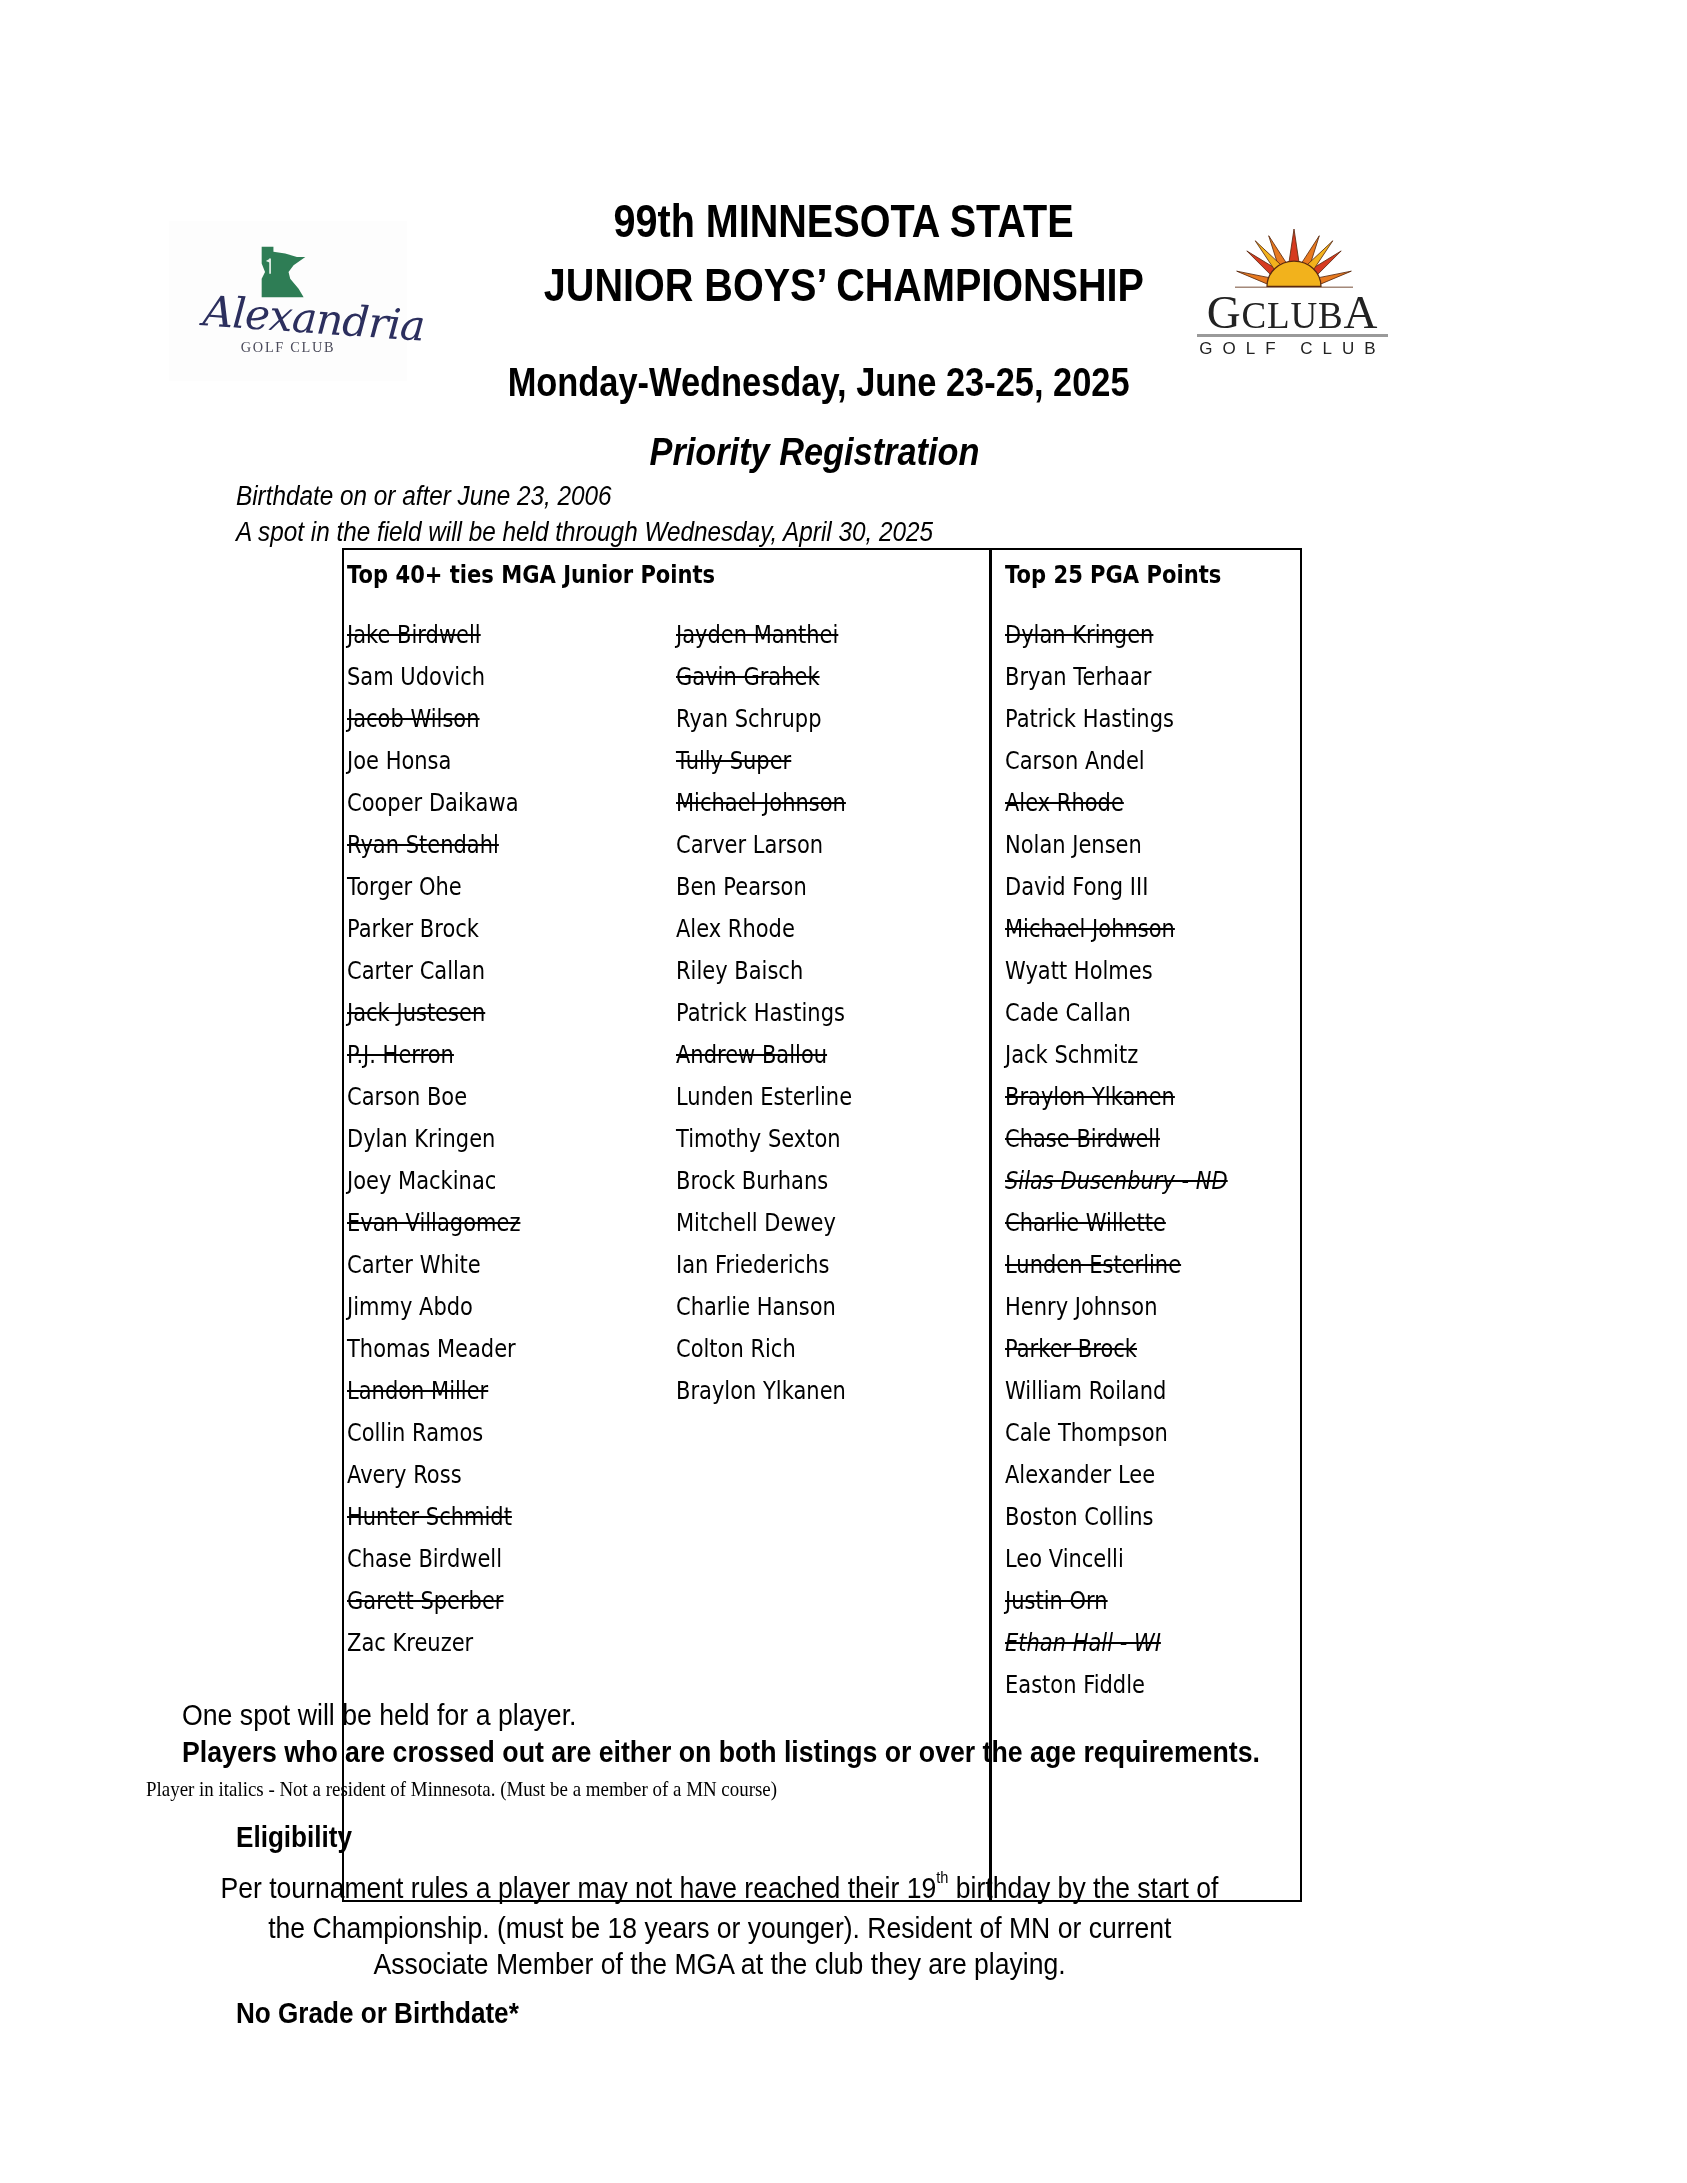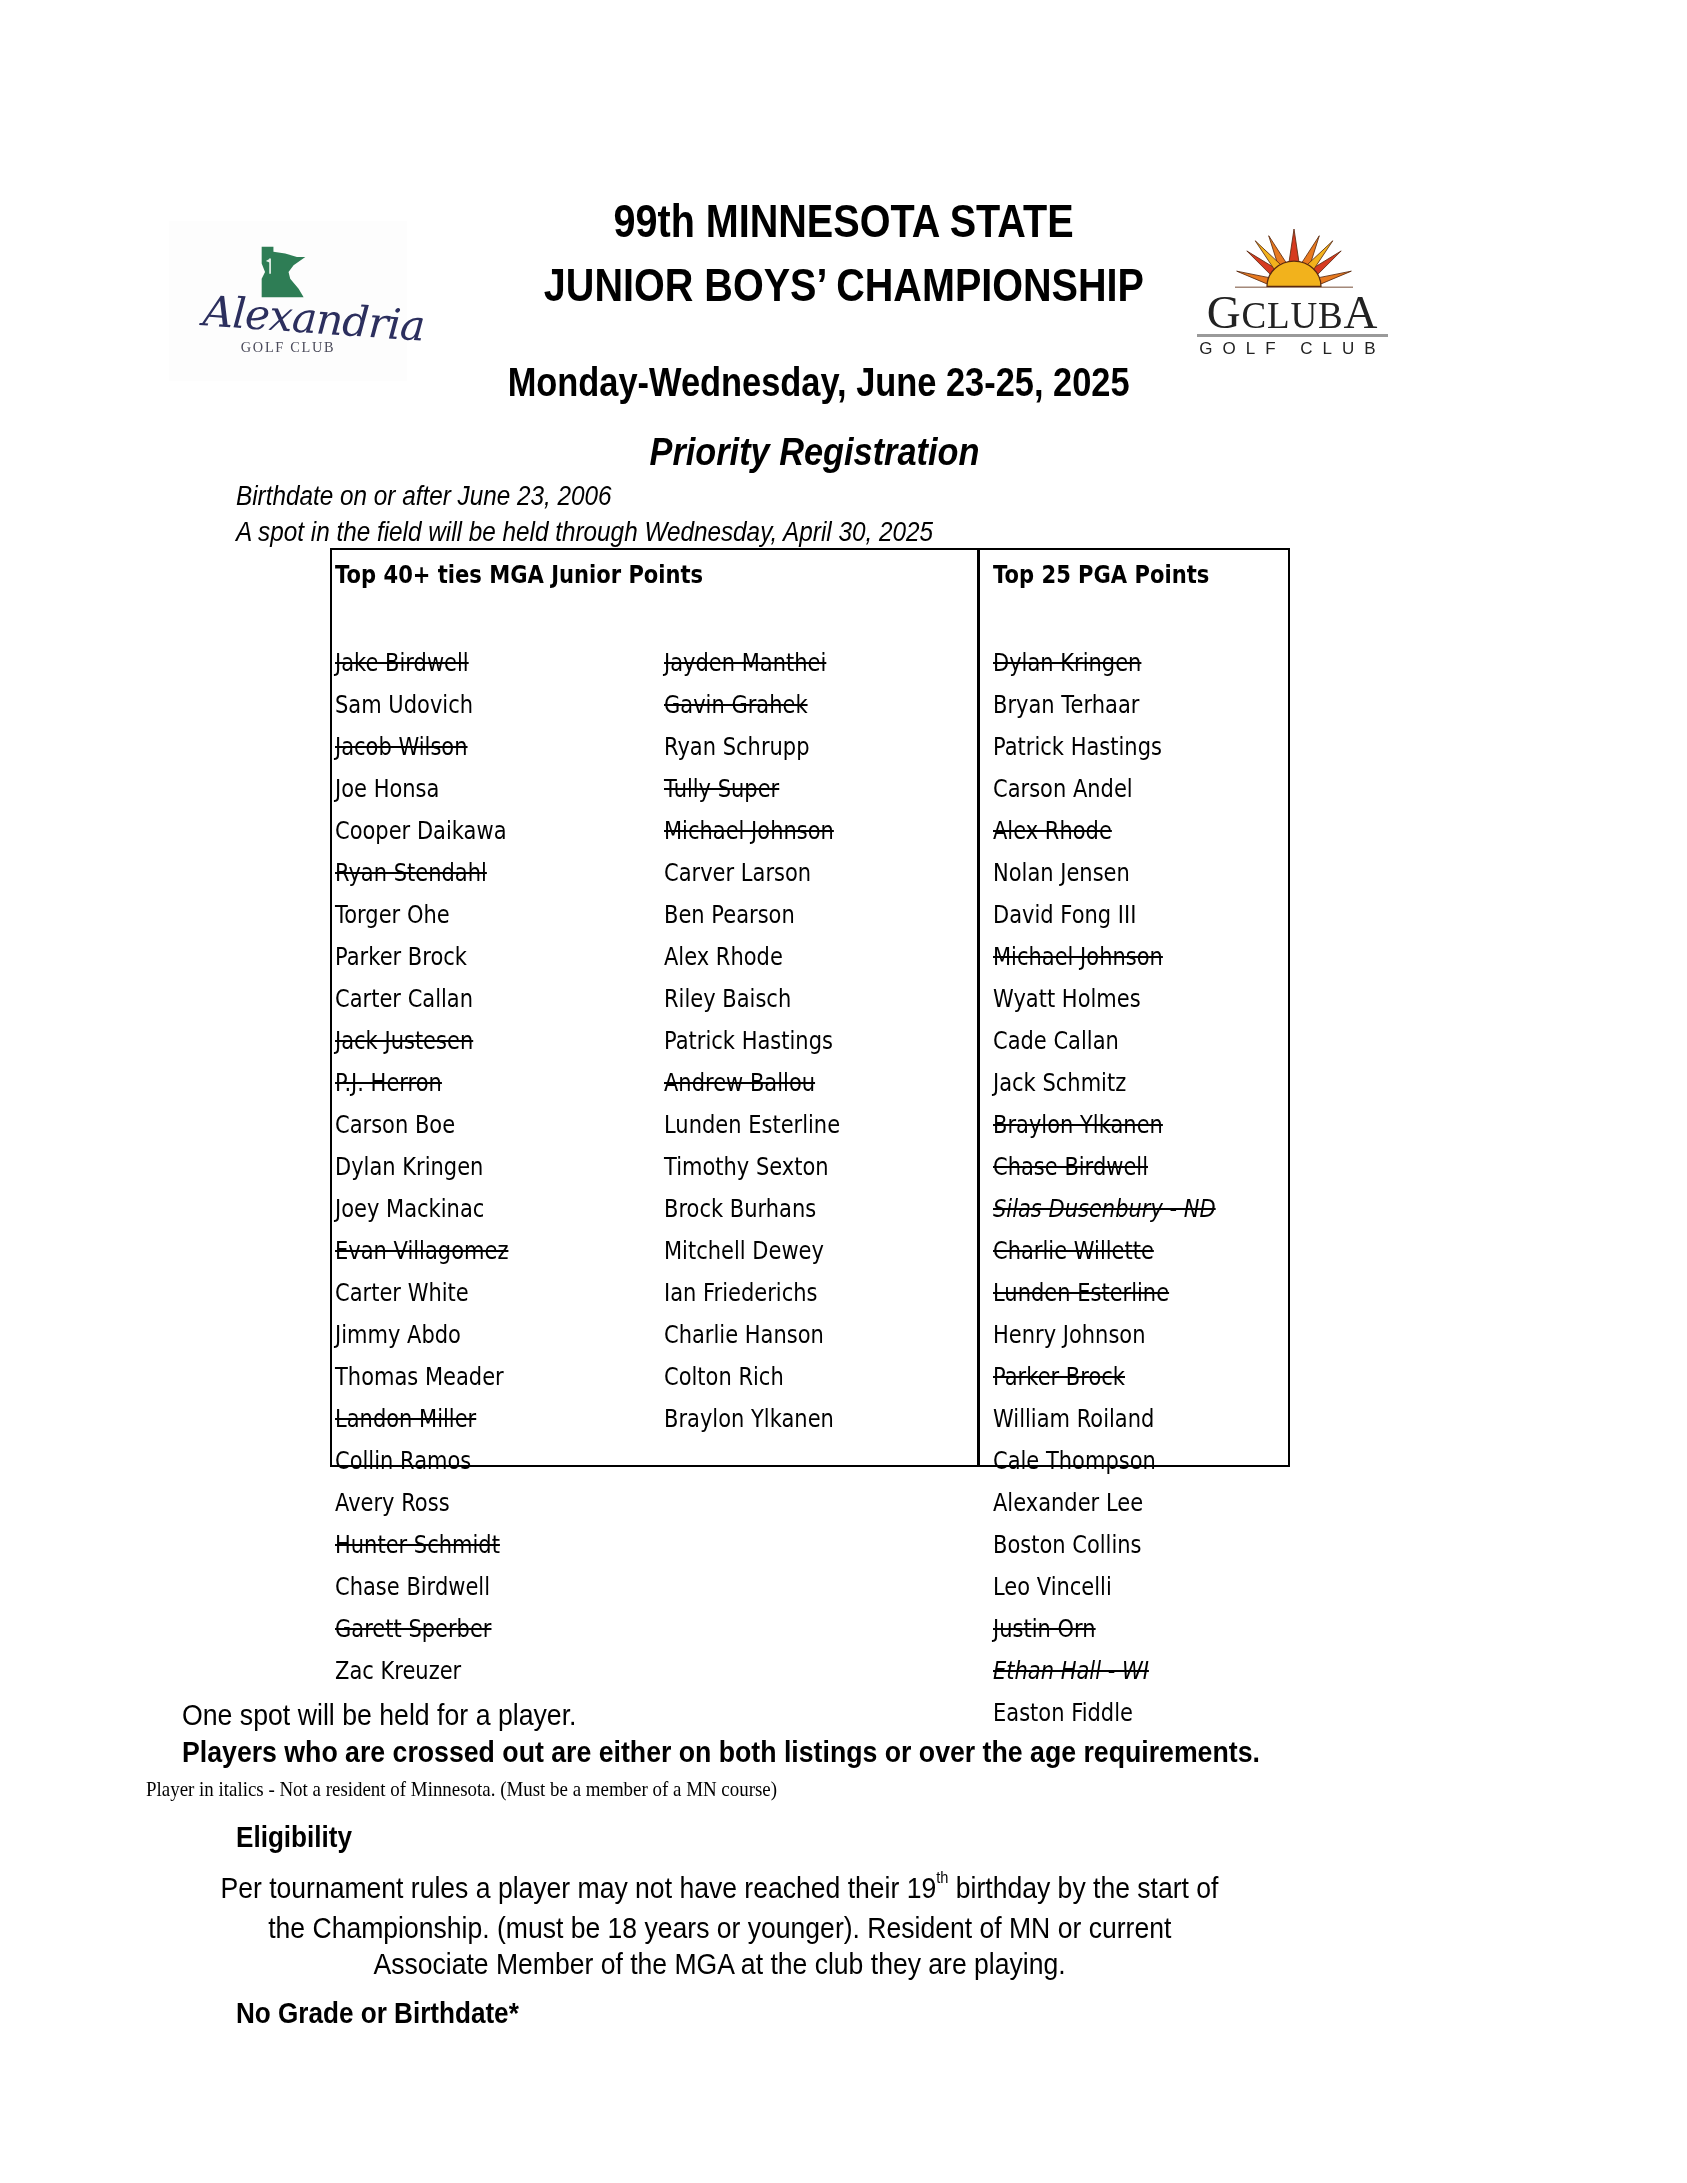--- a/index.html
+++ b/index.html
@@ -11,25 +11,25 @@
   .title { font-weight:bold; font-size:46px; line-height:51px;text-align:center; }
   .title .sq { transform:scaleX(0.86); }
   .date { font-weight:bold; font-size:40px; line-height:47px; }
   .date .sq { transform:scaleX(0.86); }
   .priority { font-weight:bold; font-style:italic; font-size:39px; line-height:46px; text-decoration:underline; text-decoration-thickness:3.4px; text-underline-offset:5px; }
   .priority .sq { transform:scaleX(0.88); }
   .note-italic { font-style:italic; font-size:27px; line-height:34px; }
   .note-italic .sq-left { transform:scaleX(0.9); }
 
   
-  .tbl { position:absolute; left:330px; top:548px; width:960px; height:919px; border:2.5px solid #000; box-sizing:border-box;padding-left:12px; }
+  .tbl { position:absolute; left:342px; top:548px; width:960px; height:1354px; border:2.5px solid #000; box-sizing:border-box;padding-left:12px; }
   .tbl .divider { position:absolute; left:645px; top:0; bottom:0; width:2.5px; background:#000; }
   .tbl-head { position:absolute; font-family:"DejaVu Sans", sans-serif; font-weight:bold; font-size:24.5px; line-height:30px; }
   .tbl-head .sq-left { transform:scaleX(0.86); }
-  .col { position:absolute; top:64px;margin-top:28px; }
+  .col { position:absolute; top:64px; }
   .name { height:42px; line-height:42px; font-family:"DejaVu Sans", sans-serif; font-size:25px; white-space:nowrap; }
   .name .sq-left { transform:scaleX(0.84); }
   .name.struck .sq-left { text-decoration:line-through; text-decoration-thickness:1.7px; }
   .name.ital .sq-left { font-style:italic; }
 
   .foot { font-size:29px; line-height:35px;margin-left:36px; }
   .foot .sq-left { transform:scaleX(0.92); }
   .foot-small { font-family:Liberation Serif, serif; font-size:22px; line-height:34px; }
   .foot-small .sq-left { transform:scaleX(0.86); }
   .sub-head { font-weight:bold; font-size:29px; line-height:35px; }

